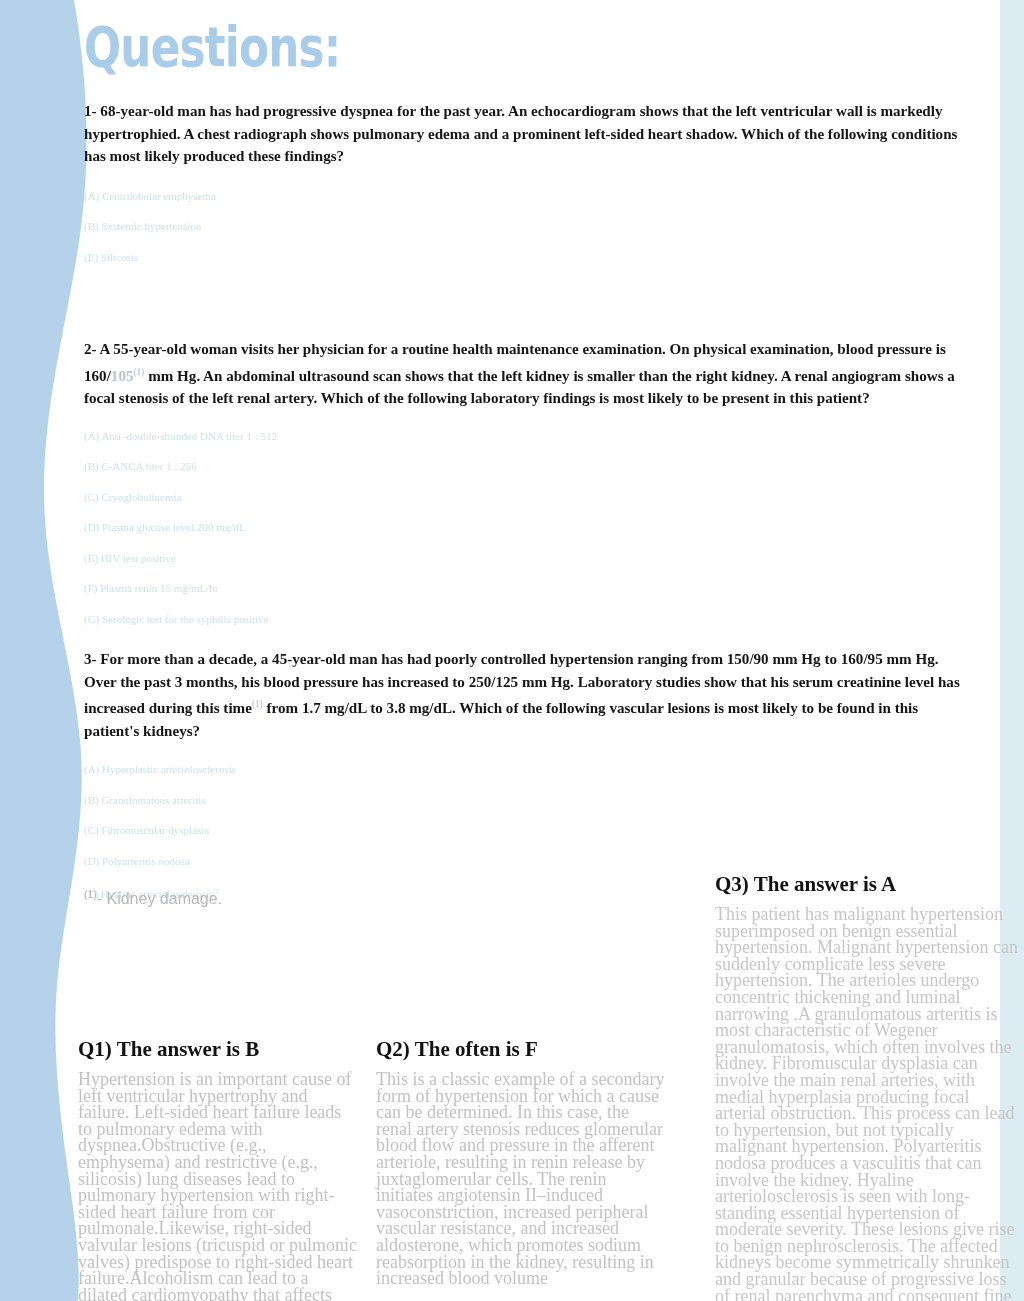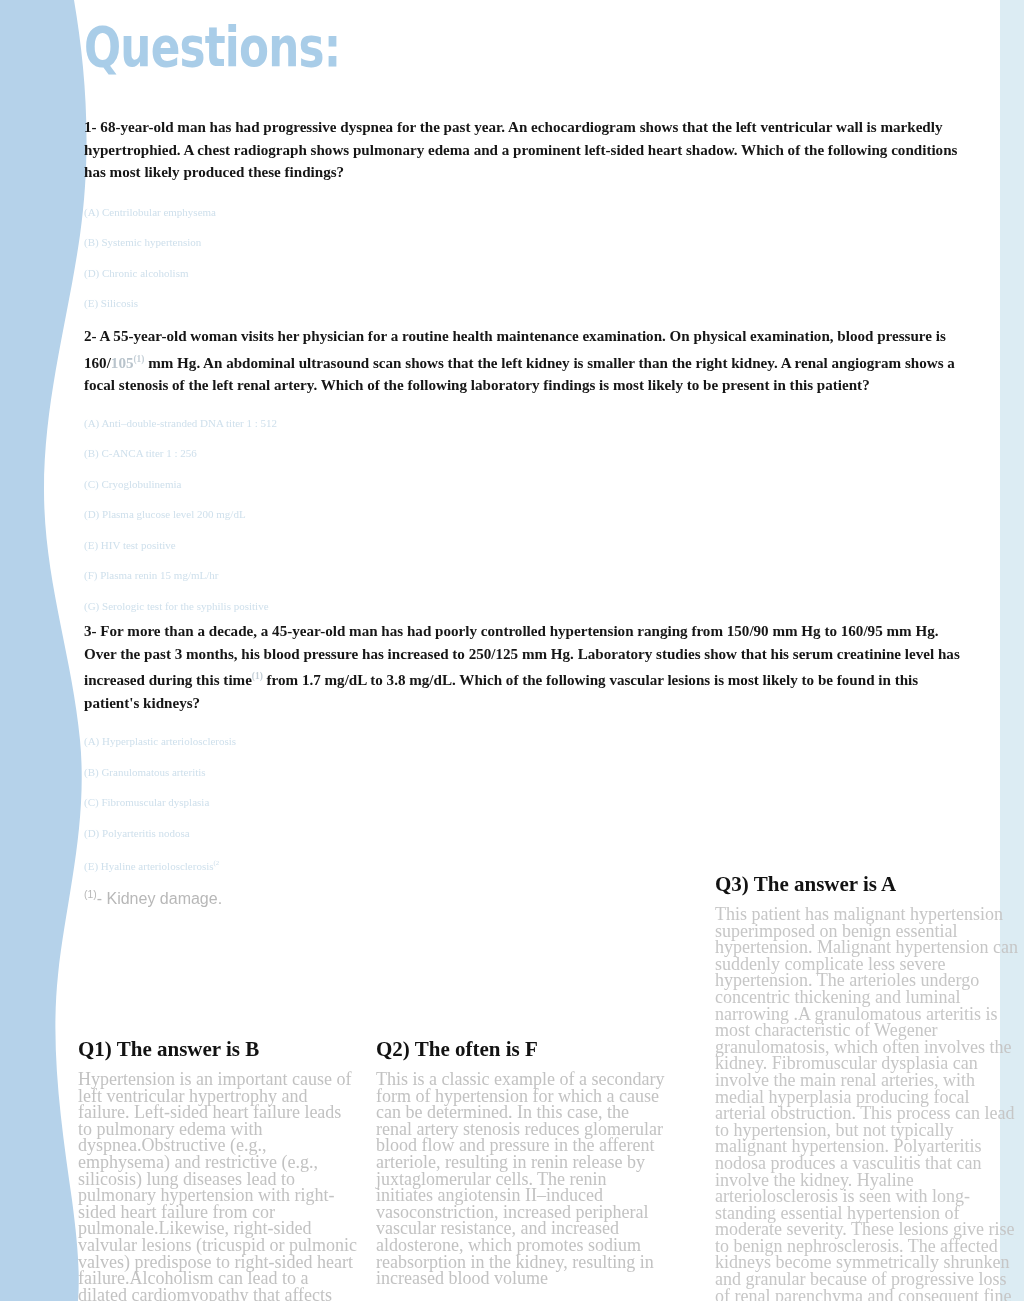--- a/index.html
+++ b/index.html
@@ -95,44 +95,43 @@
   <svg id="left-wave" viewBox="0 0 130 1301" preserveAspectRatio="none">
     <path d="M0,0 L74,0 C86,70 92,150 80,235 C68,320 44,400 44,490 C44,580 72,655 80,740 C88,825 66,900 58,975 C50,1050 62,1130 72,1200 C78,1245 80,1275 78,1301 L0,1301 Z" fill="#b5d2ea"></path>
   </svg>
   <div id="right-strip"></div>
 </div>
 
 <div id="content">
 
   <div id="page-title">Questions:</div>
 
-  <div class="qblock" style="top:116px;">
+  <div class="qblock" style="top:100px;">
     <div class="qstem">1- 68-year-old man has had progressive dyspnea for the past year. An echocardiogram shows that the left ventricular wall is markedly hypertrophied. A chest radiograph shows pulmonary edema and a prominent left-sided heart shadow. Which of the following conditions has most likely produced these findings?</div>
     <div class="opts" style="margin-top:19px;">
       <div class="opt">(A) Centrilobular emphysema</div>
       <div class="opt">(B) Systemic hypertension</div>
-      <div class="opt">(D) Chronic alcoholism</div>
       <div class="opt">(E) Silicosis</div>
     </div>
   </div>
 
-  <div class="qblock" style="top:325px;">
+  <div class="qblock" style="top:338px;">
     <div class="qstem"><span>2- A 55-year-old woman visits her physician for a routine health maintenance examination. On physical examination, blood pressure is 160/</span><span class="dim">105</span><sup>(1)</sup><span> mm Hg. An abdominal ultrasound scan shows that the left kidney is smaller than the right kidney. A renal angiogram shows a focal stenosis of the left renal artery. Which of the following laboratory findings is most likely to be present in this patient?</span></div>
     <div class="opts" style="margin-top:17px;">
       <div class="opt">(A) Anti–double-stranded DNA titer 1 : 512</div>
       <div class="opt">(B) C-ANCA titer 1 : 256</div>
       <div class="opt">(C) Cryoglobulinemia</div>
       <div class="opt">(D) Plasma glucose level 200 mg/dL</div>
       <div class="opt">(E) HIV test positive</div>
       <div class="opt">(F) Plasma renin 15 mg/mL/hr</div>
       <div class="opt">(G) Serologic test for the syphilis positive</div>
     </div>
   </div>
 
-  <div class="qblock" style="top:620px;">
+  <div class="qblock" style="top:648px;">
     <div class="qstem"><span>3- For more than a decade, a 45-year-old man has had poorly controlled hypertension ranging from 150/90 mm Hg to 160/95 mm Hg. Over the past 3 months, his blood pressure has increased to 250/125 mm Hg. Laboratory studies show that his serum creatinine level has increased during this time</span><sup>(1)</sup><span> from 1.7 mg/dL to 3.8 mg/dL. Which of the following vascular lesions is most likely to be found in this patient's kidneys?</span></div>
     <div class="opts" style="margin-top:18px;">
       <div class="opt"><span>(A) Hyperplastic arteriolosclerosis</span></div>
       <div class="opt"><span>(B) Granulomatous arteritis</span></div>
       <div class="opt"><span>(C) Fibromuscular dysplasia</span></div>
       <div class="opt"><span>(D) Polyarteritis nodosa</span></div>
       <div class="opt"><span>(E) Hyaline arteriolosclerosis</span><sup>(2</sup></div>
     </div>
   </div>
 

